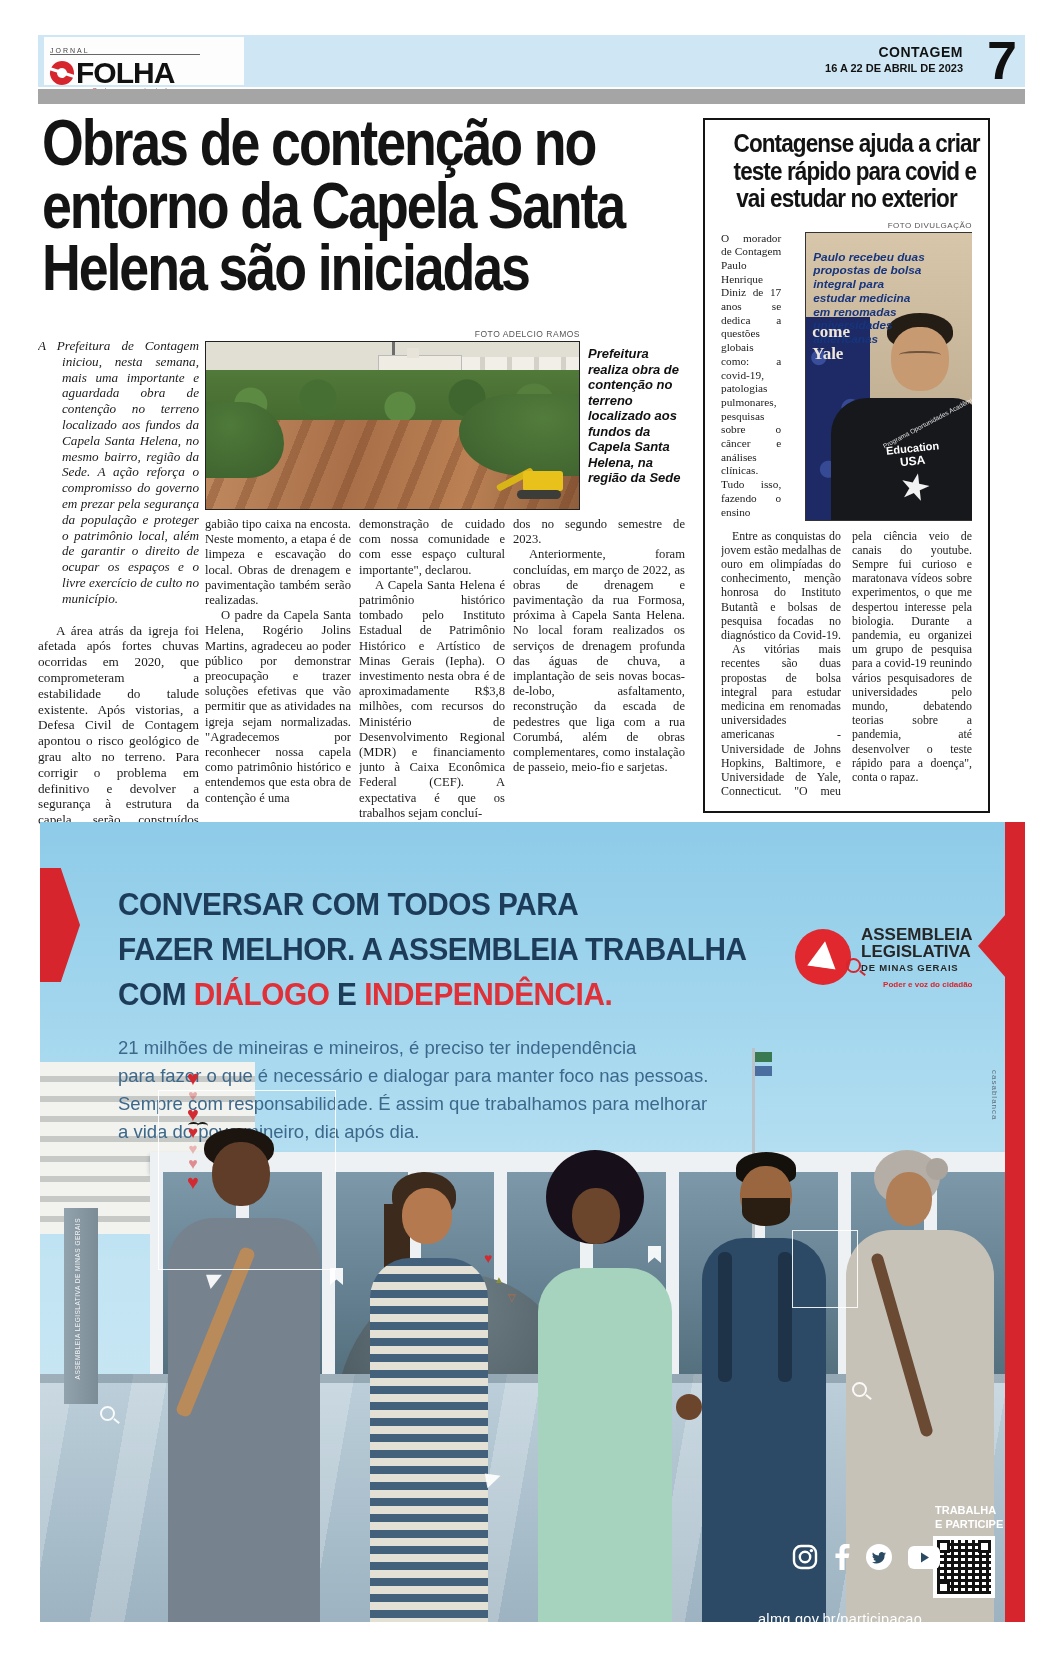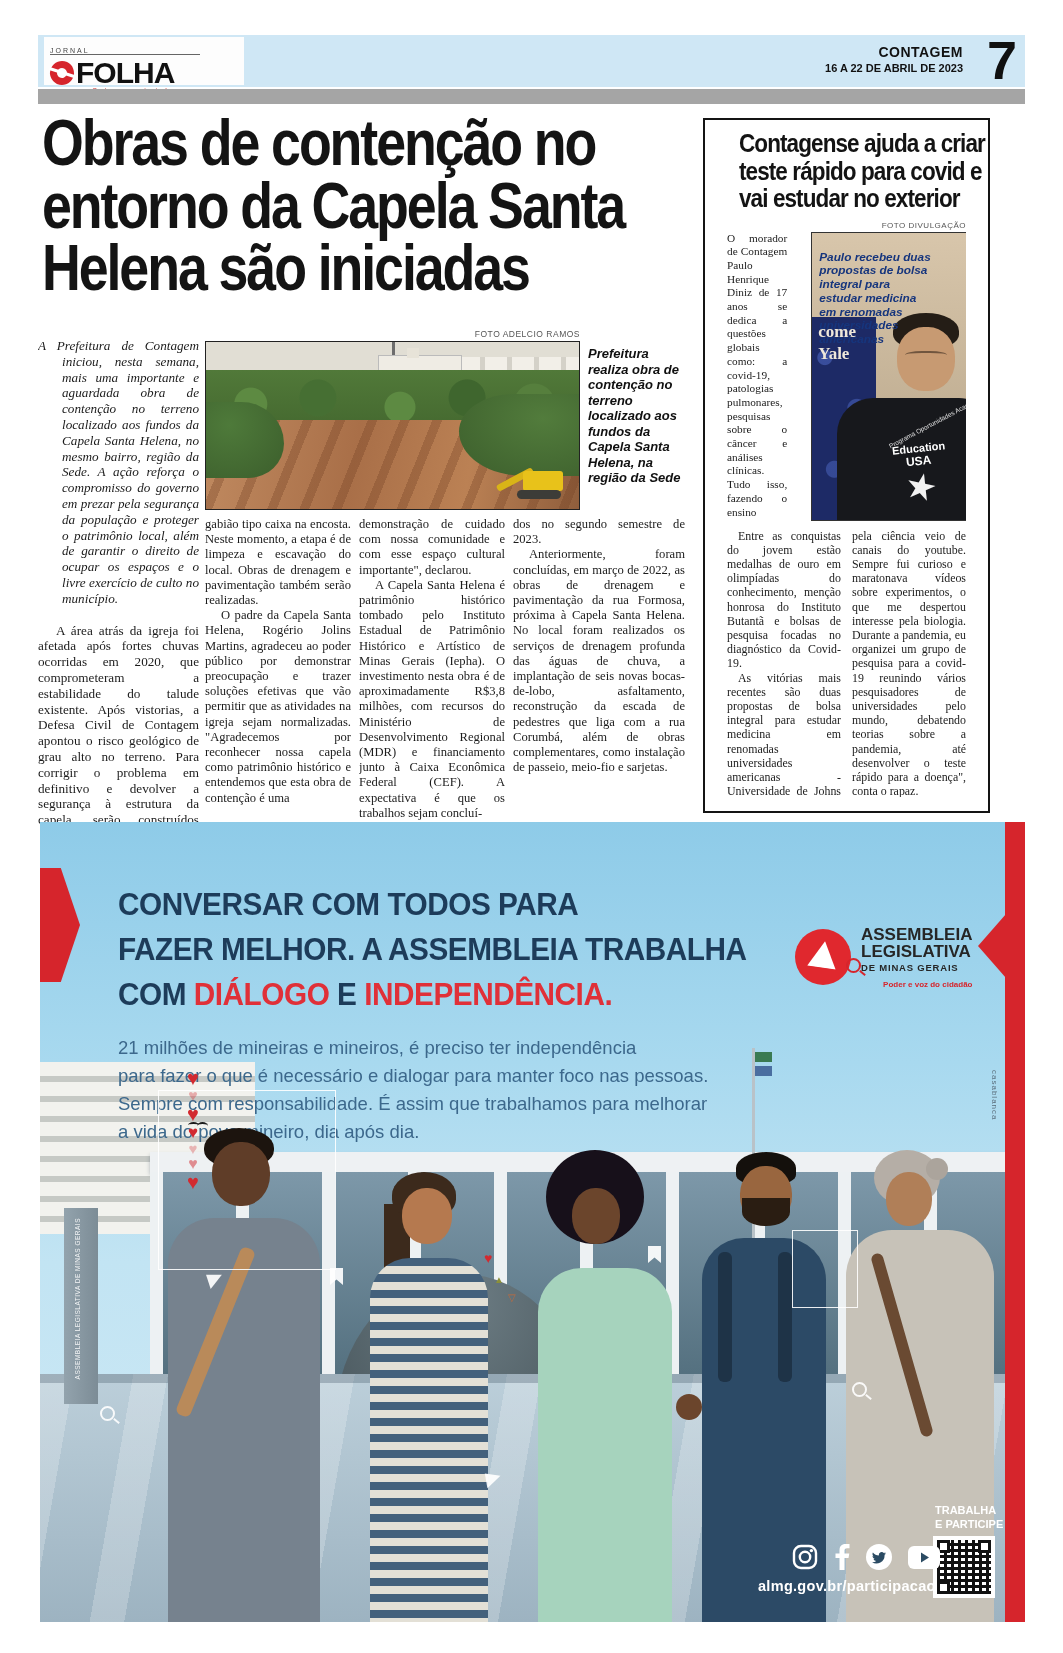--- a/index.html
+++ b/index.html
@@ -57,21 +57,21 @@
   .mp-exc .boom { position:absolute; left:4px; bottom:16px; width:40px; height:7px; background:#d9b417; transform:rotate(-28deg); border-radius:3px; }
   .mp-exc .track { position:absolute; right:2px; bottom:0; width:44px; height:9px; background:#3c3c38; border-radius:5px; }
   .m-caption { position:absolute; left:588px; top:346px; width:100px; font-weight:700; font-style:italic; font-size:13px; line-height:15.5px; color:#101010; }
   .mcol { position:absolute; top:517px; height:313px; overflow:hidden; font-size:12.6px; line-height:15.2px; }
   .mcol2 { left:205px; width:146px; }
   .mcol3 { left:359px; width:146px; }
   .mcol4 { left:513px; width:172px; }
   .mcol .p-ind { text-indent:16px; }
 
   
-  .covid-box { position:absolute; left:703px; top:118px; width:287px; height:695px; border:2px solid #141414; padding:6px 22px; }
+  .covid-box { position:absolute; left:703px; top:118px; width:287px; height:695px; border:2px solid #141414; padding:6px 16px; }
   .covid-hl { text-align:center; color:#131313; margin-top:4px; }
   .covid-hl .hl-line { font-size:25px; font-weight:800; line-height:1.1; letter-spacing:-1px; white-space:nowrap; display:block; transform:scaleX(0.9); transform-origin:50% 50%; }
   .c-credit { text-align:right; font-size:8px; letter-spacing:0.5px; color:#555; margin-top:8px; }
   .c-row1 { display:flex; gap:24px; margin-top:2px; height:290px; overflow:hidden; }
   .c-colA { width:76px; font-size:11.3px; line-height:13.7px; }
   .c-photo { position:relative; width:179px; height:289px; border:1px solid #333; background:linear-gradient(180deg,#d8c6ab,#b5a387); overflow:hidden; flex:none; }
   .c-banner { position:absolute; left:0; top:84px; bottom:0; width:64px; background:
       radial-gradient(circle at 20% 20%, rgba(90,120,220,.45) 0 7px, transparent 8px),
       radial-gradient(circle at 70% 45%, rgba(90,120,220,.40) 0 9px, transparent 10px),
       radial-gradient(circle at 35% 75%, rgba(90,120,220,.40) 0 8px, transparent 9px),
@@ -179,21 +179,21 @@
 
   
   .ad-follow { position:absolute; left:895px; top:682px; color:#fff; font-size:11px; font-weight:800; line-height:1.25; }
   .ad-qr { position:absolute; left:893px; top:714px; width:62px; height:62px; background:#fff; padding:4px; }
   .ad-qr .qr-in { width:100%; height:100%; position:relative;
      background: repeating-linear-gradient(0deg,#111 0 3px,transparent 3px 6px),
                  repeating-linear-gradient(90deg,#111 0 3px,#fff 3px 7px); }
   .qr-eye { position:absolute; width:13px; height:13px; background:#fff; border:3px solid #111; }
   .qr-e1 { left:0; top:0; } .qr-e2 { right:0; top:0; } .qr-e3 { left:0; bottom:0; }
   .ad-social { position:absolute; left:752px; top:722px; display:flex; gap:16px; align-items:center; }
-  .ad-url { position:absolute; left:718px; top:756px; color:#fff; font-size:14.5px; font-weight:700; letter-spacing:0.3px; }
+  .ad-url { position:absolute; left:718px; top:789px; color:#fff; font-size:14.5px; font-weight:400; letter-spacing:0.3px; }
 </style>
 </head>
 <body>
 
 <div class="page">
 
   <div class="mast-band">
     <div class="logo-plate">
       <span class="logo-kicker">JORNAL</span>
       <div class="logo-row">

